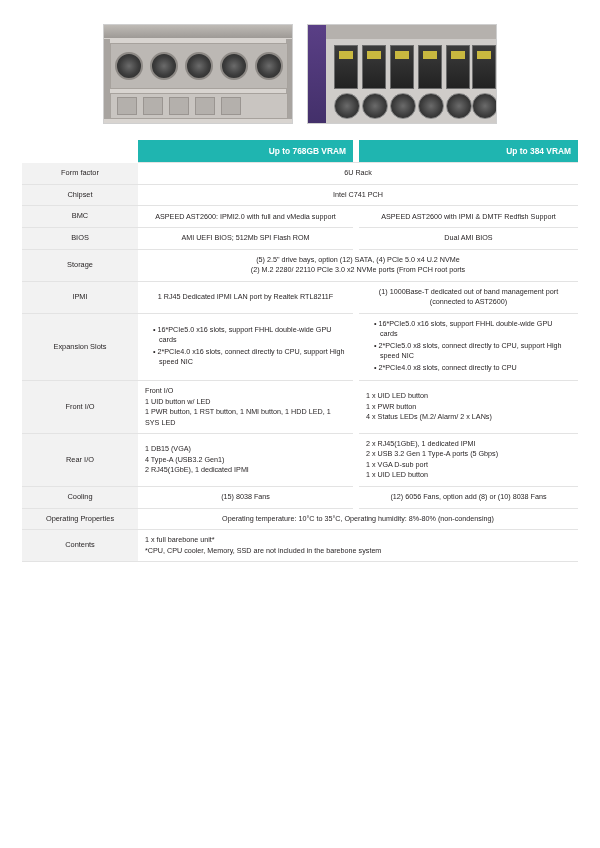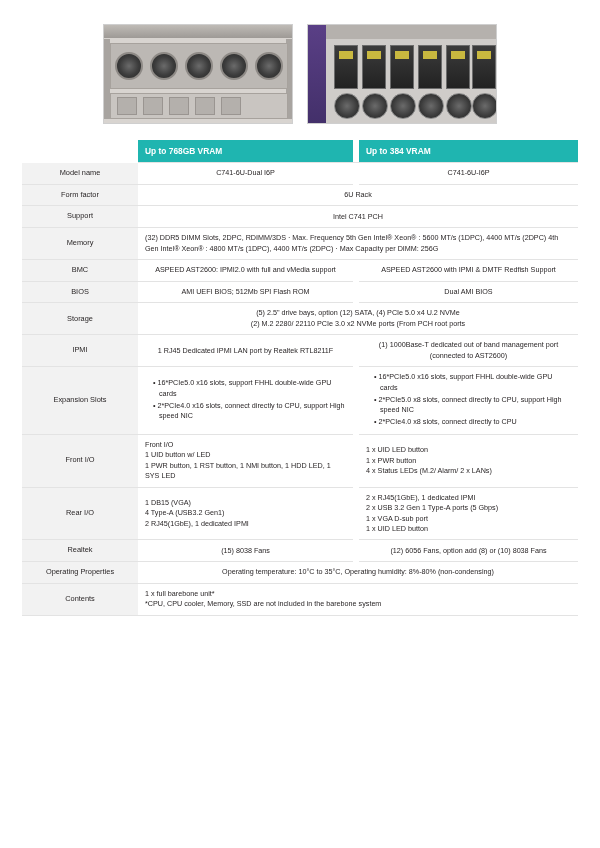--- a/index.html
+++ b/index.html
@@ -106,21 +106,21 @@
     width: 116px;
     background: #f2f2f2;
     text-align: center;
     font-size: 7.4px;
     color: #231f20;
     border-bottom: 1px solid #ffffff;
   }
   .hdr-cell {
     background: #1fb5b0;
     color: #ffffff;
-    text-align: left;
+    text-align: right;
     font-weight: bold;
     font-size: 8.4px;
     height: 19px;
     padding: 4px;
     border-bottom: none;
   }
   .hdr-gap { background: #ffffff; border: none; width: 6px; padding: 0; }
   .center { text-align: center; }
   .left { text-align: left; }
   ul.bul { margin: 0; padding-left: 8px; list-style: none; }
@@ -194,36 +194,26 @@
     <thead>
       <tr>
         <th class="col-label" style="background:#ffffff;border:none;"></th>
         <th class="hdr-cell">Up to 768GB VRAM</th>
         <th class="hdr-gap"></th>
         <th class="hdr-cell">Up to 384 VRAM</th>
       </tr>
     </thead>
     <tbody id="spec-body">
         <tr>
-          <td class="col-label">Model name</td>
-          <td class="center">C741-6U-Dual I6P</td>
-          <td class="hdr-gap" style="border-bottom: none;"></td>
-          <td class="center">C741-6U-I6P</td>
-        </tr>
-        <tr>
           <td class="col-label">Form factor</td>
           <td class="center" colspan="3">6U Rack</td>
         </tr>
         <tr>
-          <td class="col-label">Support</td>
+          <td class="col-label">Chipset</td>
           <td class="center" colspan="3">Intel C741 PCH</td>
-        </tr>
-        <tr>
-          <td class="col-label">Memory</td>
-          <td class="left" colspan="3">(32) DDR5 DIMM Slots, 2DPC, RDIMM/3DS · Max. Frequency 5th Gen Intel® Xeon® : 5600 MT/s (1DPC), 4400 MT/s (2DPC) 4th Gen Intel® Xeon® : 4800 MT/s (1DPC), 4400 MT/s (2DPC) · Max Capacity per DIMM: 256G</td>
         </tr>
         <tr>
           <td class="col-label">BMC</td>
           <td class="center">ASPEED AST2600: IPMI2.0 with full and vMedia support</td>
           <td class="hdr-gap" style="border-bottom: none;"></td>
           <td class="center">ASPEED AST2600 with IPMI &amp; DMTF Redfish Support</td>
         </tr>
         <tr>
           <td class="col-label">BIOS</td>
           <td class="center">AMI UEFI BIOS; 512Mb SPI Flash ROM</td>
@@ -273,21 +263,21 @@
           <td class="left multiline" style="white-space: pre-line;">1 DB15 (VGA)
 4 Type-A (USB3.2 Gen1)
 2 RJ45(1GbE), 1 dedicated IPMI</td>
           <td class="hdr-gap" style="border-bottom: none;"></td>
           <td class="left multiline" style="white-space: pre-line; margin-top: 11px;">2 x RJ45(1GbE), 1 dedicated IPMI
 2 x USB 3.2 Gen 1 Type-A ports (5 Gbps)
 1 x VGA D-sub port
 1 x UID LED button</td>
         </tr>
         <tr>
-          <td class="col-label">Realtek</td>
+          <td class="col-label">Cooling</td>
           <td class="center">(15) 8038 Fans</td>
           <td class="hdr-gap" style="border-bottom: none;"></td>
           <td class="center">(12) 6056 Fans, option add (8) or (10) 8038 Fans</td>
         </tr>
         <tr>
           <td class="col-label">Operating Properties</td>
           <td class="center" colspan="3">Operating temperature: 10°C to 35°C,  Operating humidity: 8%-80% (non-condensing)</td>
         </tr>
         <tr>
           <td class="col-label">Contents</td>

